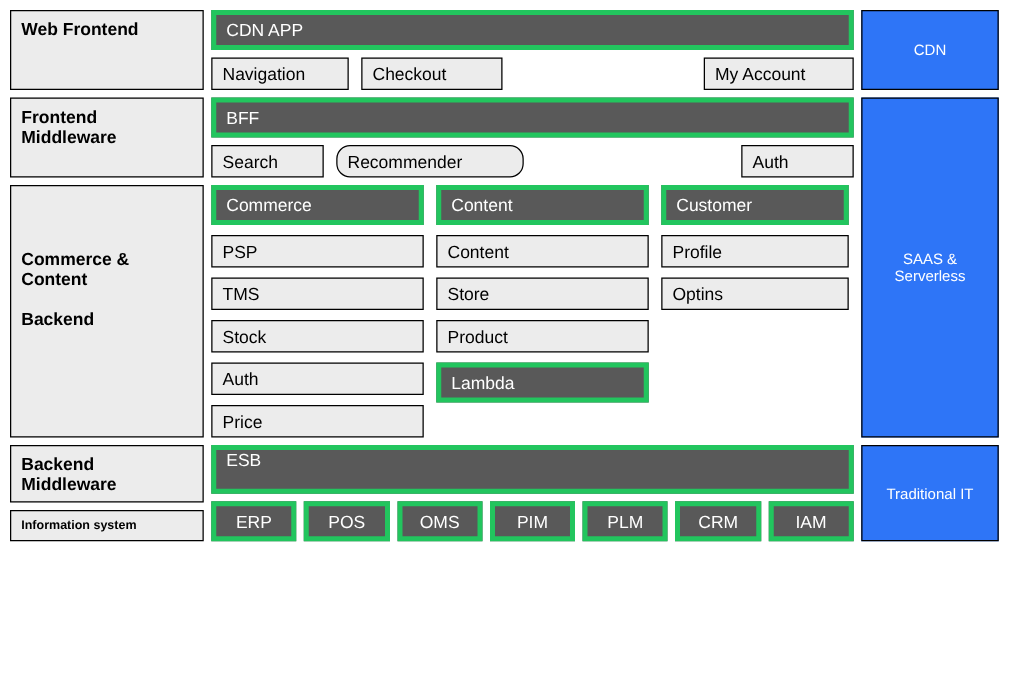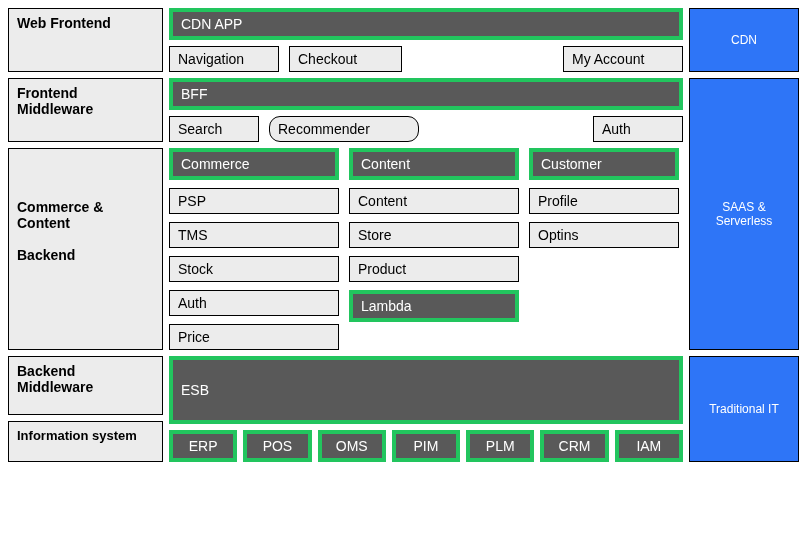--- a/index.html
+++ b/index.html
@@ -72,21 +72,21 @@
     gap: 8px;
   }
   .sys-row {
     display: flex;
     gap: 6px;
   }
   .sys-row > div {
     flex: 1;
     text-align: center;
   }
-  .small { font-size: 13px; }
+  .small { font-size: 10px; }
 </style>
 </head>
 <body>
 
 <div class="diagram">
 
   <div class="box lbl">Web Frontend</div>
   <div class="mid">
     <div class="dark full">CDN APP</div>
     <div class="row">
@@ -131,21 +131,21 @@
     </div>
     <div class="col">
       <div class="dark">Customer</div>
       <div class="light">Profile</div>
       <div class="light">Optins</div>
     </div>
   </div>
 
   <div class="box lbl">Backend Middleware</div>
   <div class="mid" style="grid-row: span 2; justify-content:space-between;">
-    <div class="dark full" style="padding:22px 8px;">ESB</div>
+    <div class="dark full" style="padding:0 8px;">ESB</div>
     <div class="sys-row">
       <div class="dark">ERP</div>
       <div class="dark">POS</div>
       <div class="dark">OMS</div>
       <div class="dark">PIM</div>
       <div class="dark">PLM</div>
       <div class="dark">CRM</div>
       <div class="dark">IAM</div>
     </div>
   </div>

